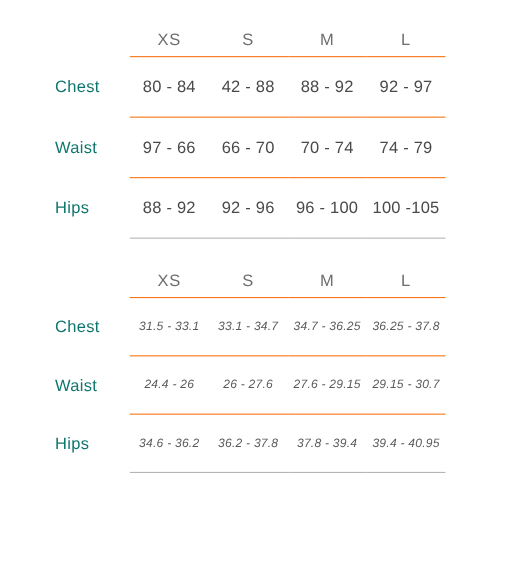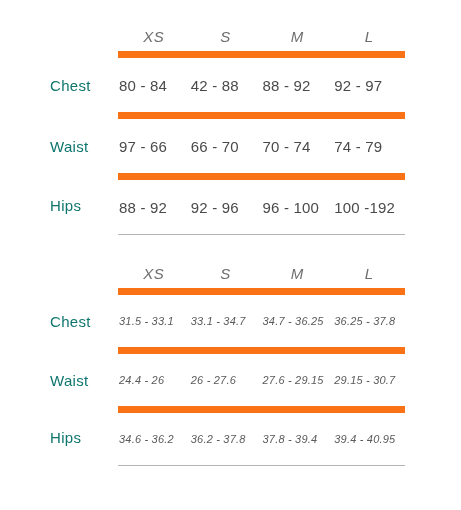--- a/index.html
+++ b/index.html
@@ -39,30 +39,30 @@
   table.grid col.size-col  { width: auto; }
 
   .hdr-row th {
     font-weight: 400;
     font-size: 15px;
     color: #6e6e6e;
     letter-spacing: 0.6px;
     text-align: center;
     padding: 0 0 6px 0;
     border: none;
-    font-style: italic;
   }
   .hdr-row th.corner {
     border: none;
   }
 
   .data-row td {
+    text-align: center;
     font-weight: 400;
     border: none;
-    border-top: 7px solid #f97316;
+    border-top: 1px solid #f97316;
   }
   .data-row td.corner {
     border-top: none;
   }
 
   .data-row.last td {
     border-bottom: 1px solid #b5b5b5;
   }
   .data-row.last td.corner {
     border-bottom: none;
@@ -149,21 +149,21 @@
           <td class="val">97 - 66</td>
           <td class="val">66 - 70</td>
           <td class="val">70 - 74</td>
           <td class="val">74 - 79</td>
         </tr>
         <tr class="data-row last">
           <td class="corner row-label">Hips</td>
           <td class="val">88 - 92</td>
           <td class="val">92 - 96</td>
           <td class="val">96 - 100</td>
-          <td class="val">100 -192</td>
+          <td class="val">100 -105</td>
         </tr>
       </tbody>
     </table>
   </div>
 
   <div class="spacer-mid"></div>
 
   <div class="size-table in-table">
     <table class="grid">
       <colgroup>

